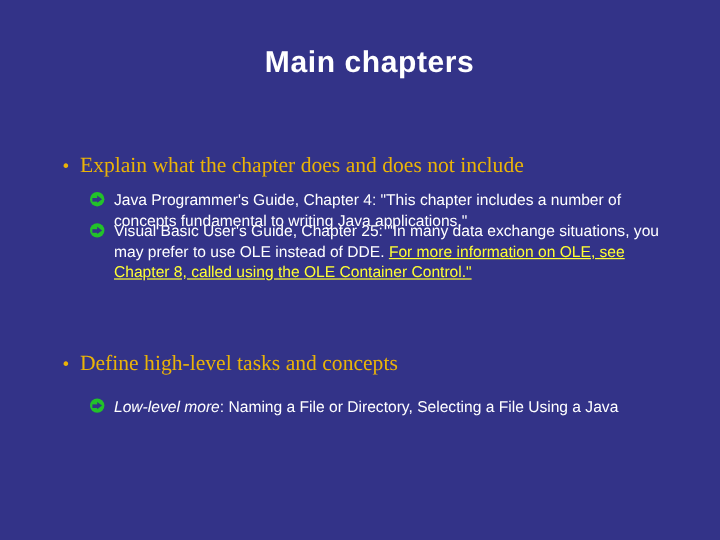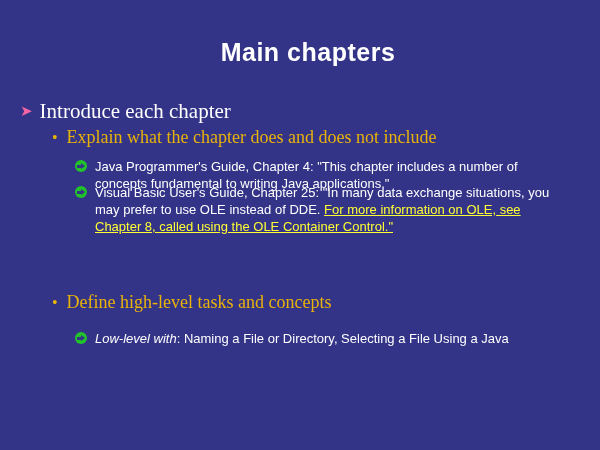--- a/index.html
+++ b/index.html
@@ -107,23 +107,20 @@
   }
   .ital { font-style: italic; }
 </style>
 </head>
 <body>
 
 <div class="slide">
 
   <div class="title">Main chapters</div>
 
-  <div class="l1">
-    <span class="arrow">➤</span><span>Introduce each chapter</span>
-  </div>
 
   <div class="l2 l2a">
     <span class="dot">•</span><span>Explain what the chapter does and does not include</span>
   </div>
 
   <div class="l3 l3-java">
     <span class="gbullet"></span>
     <span class="txt">Java Programmer's Guide, Chapter 4: "This chapter includes a number of concepts fundamental to writing Java applications."</span>
   </div>
 
@@ -133,16 +130,16 @@
   </div>
 
 
   <div class="l2 l2c">
     <span class="dot">•</span><span>Define high-level tasks and concepts</span>
   </div>
 
 
   <div class="l3 l3-low">
     <span class="gbullet"></span>
-    <span class="txt"><span class="ital">Low-level with</span><span>: Naming a File or Directory, Selecting a File Using a Java</span></span>
+    <span class="txt"><span class="ital">Low-level more</span><span>: Naming a File or Directory, Selecting a File Using a Java</span></span>
   </div>
 
 </div>
 
 </body></html>

